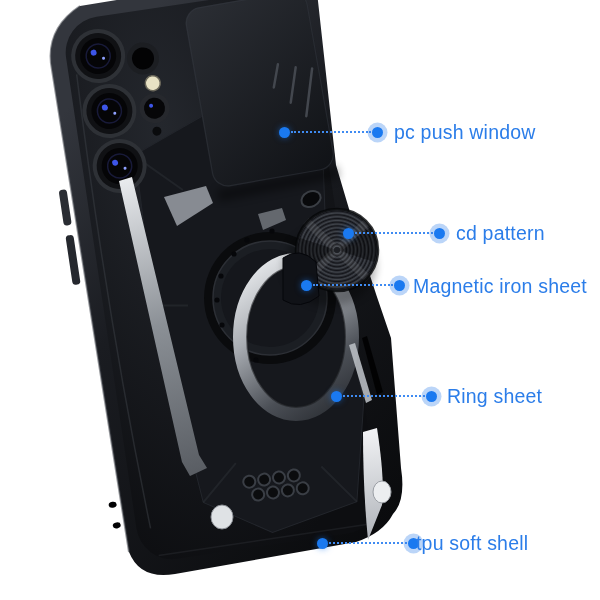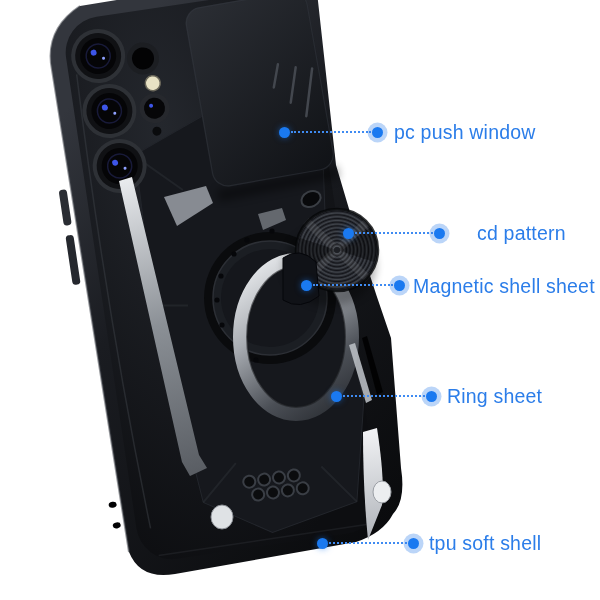--- a/index.html
+++ b/index.html
@@ -204,37 +204,37 @@
     <span class="dot target" style="left:278.5px;top:126.5px"></span>
     <span class="connector" style="left:291px;top:130.5px;width:80px"></span>
     <span class="dot anchor" style="left:371.5px;top:126.5px"></span>
     <span class="lbl" style="left:394px;top:119px">pc push window</span>
   </div>
 
   <div class="callout">
     <span class="dot target" style="left:342.5px;top:227.5px"></span>
     <span class="connector" style="left:355px;top:231.5px;width:78px"></span>
     <span class="dot anchor" style="left:433.5px;top:227.5px"></span>
-    <span class="lbl" style="left:477px;top:220px">cd pattern</span>
+    <span class="lbl" style="left:456px;top:220px">cd pattern</span>
   </div>
 
   <div class="callout">
     <span class="dot target" style="left:300.5px;top:280px"></span>
     <span class="connector" style="left:313px;top:284px;width:80px"></span>
     <span class="dot anchor" style="left:393.5px;top:280px"></span>
-    <span class="lbl" style="left:413px;top:272.5px">Magnetic shell sheet</span>
+    <span class="lbl" style="left:413px;top:272.5px">Magnetic iron sheet</span>
   </div>
 
   <div class="callout">
     <span class="dot target" style="left:330.5px;top:390.5px"></span>
     <span class="connector" style="left:343px;top:394.5px;width:82px"></span>
     <span class="dot anchor" style="left:425.5px;top:390.5px"></span>
     <span class="lbl" style="left:447px;top:383px">Ring sheet</span>
   </div>
 
   <div class="callout">
     <span class="dot target" style="left:316.5px;top:537.5px"></span>
     <span class="connector" style="left:329px;top:541.5px;width:78px"></span>
     <span class="dot anchor" style="left:407.5px;top:537.5px"></span>
-    <span class="lbl" style="left:429px;top:530px">tpu soft shell</span>
+    <span class="lbl" style="left:416px;top:530px">tpu soft shell</span>
   </div>
 
 </div>
 
 </body></html>

